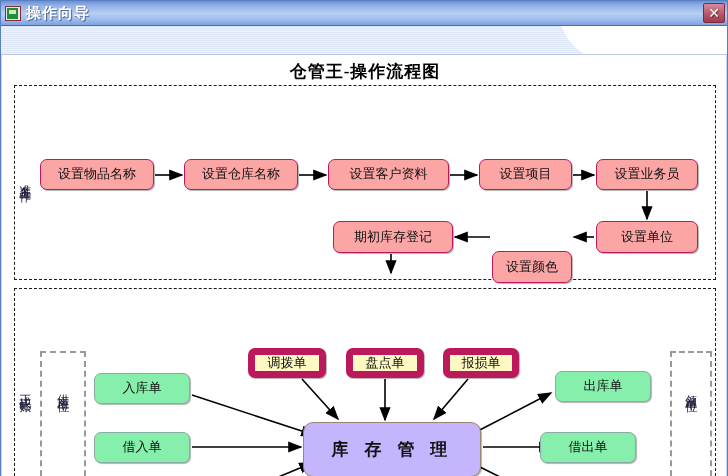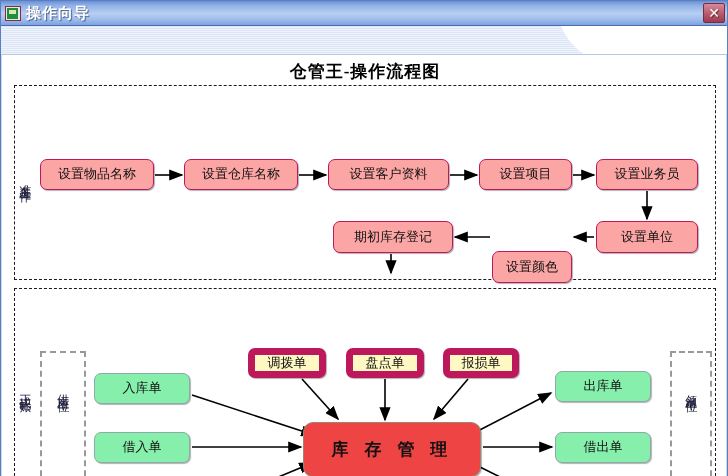--- a/index.html
+++ b/index.html
@@ -51,21 +51,21 @@
   .subbox{position:absolute;border:2px dashed #999;box-sizing:border-box;}
   
   .node{position:absolute;box-sizing:border-box;display:flex;
         align-items:center;justify-content:center;text-align:center;
         border-radius:7px;font-size:13px;color:#111;line-height:1.1;
         font-family:"DejaVu Sans","Liberation Sans",sans-serif;
         box-shadow:1px 1px 1px rgba(0,0,0,.30);}
   .node.purple{background:#fca5a5;border:1px solid #be185d;}
   .node.green {background:#86efac;border:1px solid #8aaba6;}
   .node.tan   {background:#fef9c3;border:7px solid #be185d;}
-  .node.core  {background:#ef4444;border:1px solid #9c8773;font-size:17px;
+  .node.core  {background:#c4b5fd;border:1px solid #9c8773;font-size:17px;
                font-weight:bold;letter-spacing:5px;border-radius:10px;}
   svg#edges{position:absolute;left:0;top:0;width:726px;height:421px;pointer-events:none;}
 </style>
 </head>
 <body>
 
 <div id="window">
 
   <div id="titlebar">
     <div id="app-icon">
@@ -146,19 +146,19 @@
 
 
       <div class="node tan" style="left:246px;top:293px;width:78px;height:30px;">调拨单</div>
       <div class="node tan" style="left:344px;top:293px;width:78px;height:30px;">盘点单</div>
       <div class="node tan" style="left:441px;top:293px;width:76px;height:30px;">报损单</div>
 
       <div class="node green" style="left:92px;top:318px;width:96px;height:31px;">入库单</div>
       <div class="node green" style="left:92px;top:377px;width:96px;height:31px;">借入单</div>
 
       <div class="node green" style="left:553px;top:316px;width:96px;height:31px;">出库单</div>
-      <div class="node green" style="left:553px;top:377px;width:96px;height:31px;">借出单</div>
+      <div class="node green" style="left:538px;top:377px;width:96px;height:31px;">借出单</div>
 
       <div class="node core" style="left:301px;top:367px;width:178px;height:55px;">库 存 管 理</div>
 
     </div>
   </div>
 </div>
 
 </body></html>

